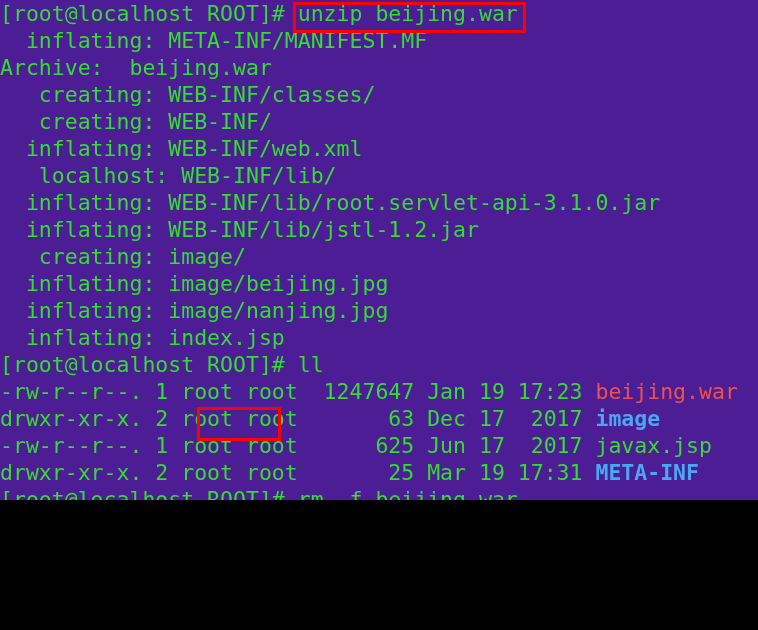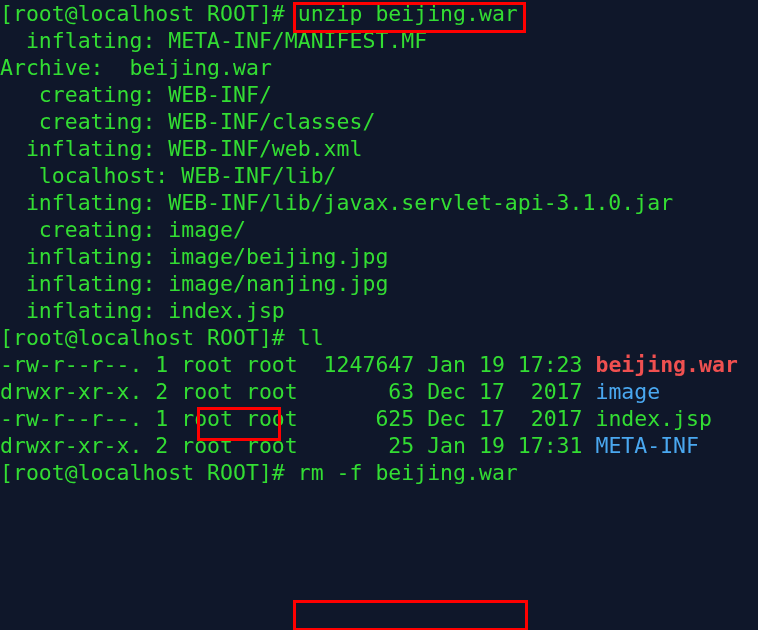--- a/index.html
+++ b/index.html
@@ -10,22 +10,22 @@
   body {
     width: 758px;
     height: 630px;
     overflow: hidden;
     font-family: "DejaVu Sans Mono", "Liberation Mono", monospace;
   }
 
   #terminal {
     position: relative;
     width: 758px;
-    height: 630px;
-    background: #0f172a;
+    height: 500px;
+    background: #4c1d95;
     overflow: hidden;
   }
 
   .screen {
     position: absolute;
     top: 0;
     left: 0;
     width: 758px;
     padding: 0;
     margin: 0;
@@ -40,22 +40,22 @@
     white-space: pre;
     color: #33dd33;
     font-family: "DejaVu Sans Mono", "Liberation Mono", monospace;
     font-weight: normal;
     -webkit-font-smoothing: none;
   }
 
   .line .seg { white-space: pre; }
 
   .c-green  { color: #33dd33; }
-  .c-red    { color: #f05050; font-weight: bold; }
-  .c-blue   { color: #4aa8f0; font-weight: normal; }
+  .c-red    { color: #f05050; font-weight: normal; }
+  .c-blue   { color: #4aa8f0; font-weight: bold; }
 
   
   .hl-box {
     position: absolute;
     border: 3px solid #ff0000;
     box-sizing: border-box;
     background: transparent;
     pointer-events: none;
   }
 </style>
@@ -63,37 +63,38 @@
 <body>
 
 <div id="terminal">
 
   <div class="screen">
 
     <div class="line"><span class="seg c-green">[root@localhost ROOT]#</span><span class="seg c-green"> </span><span class="seg c-green">unzip beijing.war</span></div>
 
     <div class="line">  inflating: META-INF/MANIFEST.MF</div>
     <div class="line">Archive:  beijing.war</div>
+    <div class="line">   creating: WEB-INF/classes/</div>
     <div class="line">   creating: WEB-INF/</div>
-    <div class="line">   creating: WEB-INF/classes/</div>
     <div class="line">  inflating: WEB-INF/web.xml</div>
     <div class="line">   localhost: WEB-INF/lib/</div>
-    <div class="line">  inflating: WEB-INF/lib/javax.servlet-api-3.1.0.jar</div>
+    <div class="line">  inflating: WEB-INF/lib/root.servlet-api-3.1.0.jar</div>
+    <div class="line">  inflating: WEB-INF/lib/jstl-1.2.jar</div>
     <div class="line">   creating: image/</div>
     <div class="line">  inflating: image/beijing.jpg</div>
     <div class="line">  inflating: image/nanjing.jpg</div>
     <div class="line">  inflating: index.jsp</div>
 
     <div class="line"><span class="seg c-green">[root@localhost ROOT]#</span><span class="seg c-green"> </span><span class="seg c-green">ll</span></div>
 
 
     <div class="line" id="row-0"><span class="seg c-green">-rw-r--r--. 1 root root  1247647 Jan 19 17:23 </span><span class="seg c-red">beijing.war</span></div>
     <div class="line" id="row-1"><span class="seg c-green">drwxr-xr-x. 2 root root       63 Dec 17  2017 </span><span class="seg c-blue">image</span></div>
-    <div class="line" id="row-2"><span class="seg c-green">-rw-r--r--. 1 root root      625 Dec 17  2017 </span><span class="seg c-green">index.jsp</span></div>
-    <div class="line" id="row-3"><span class="seg c-green">drwxr-xr-x. 2 root root       25 Jan 19 17:31 </span><span class="seg c-blue">META-INF</span></div>
+    <div class="line" id="row-2"><span class="seg c-green">-rw-r--r--. 1 root root      625 Jun 17  2017 </span><span class="seg c-green">javax.jsp</span></div>
+    <div class="line" id="row-3"><span class="seg c-green">drwxr-xr-x. 2 root root       25 Mar 19 17:31 </span><span class="seg c-blue">META-INF</span></div>
 
     <div class="line"><span class="seg c-green">[root@localhost ROOT]#</span><span class="seg c-green"> </span><span class="seg c-green">rm -f beijing.war</span></div>
 
   </div>
 
   <div class="hl-box" style="left:293px; top:2px; width:233px; height:31px;"></div>
   <div class="hl-box" style="left:197px; top:407px; width:84px; height:34px;"></div>
   <div class="hl-box" style="left:293px; top:600px; width:235px; height:31px;"></div>
 
 </div>

